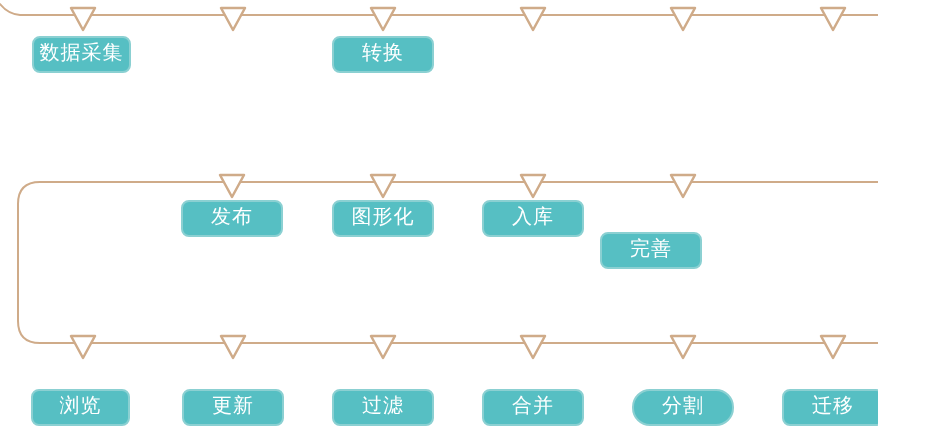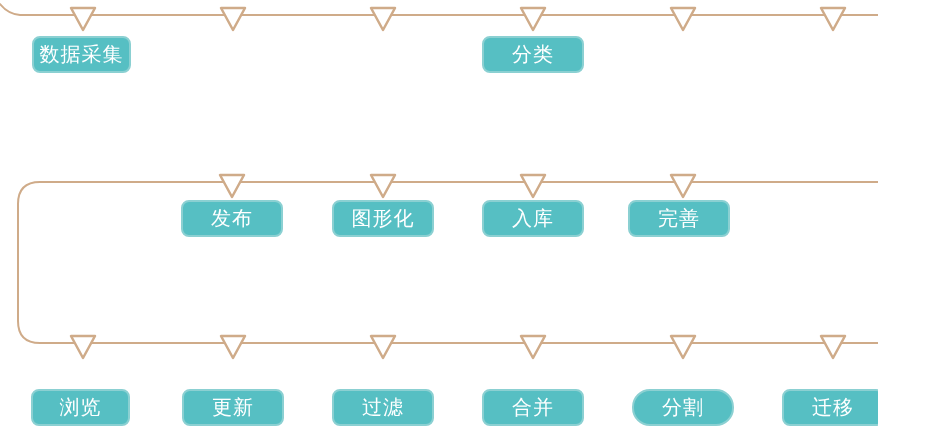--- a/index.html
+++ b/index.html
@@ -6,21 +6,21 @@
     margin: 0;
     padding: 0;
     background: var(--canvas-background, #ffffff);
   }
   #canvas {
     position: relative;
     width: 878px;
     height: 436px;
     overflow: hidden;
     background: var(--canvas-background, #ffffff);
-    font-family: Liberation Serif, serif;
+    font-family: Liberation Mono, monospace;
   }
   #connector-svg {
     position: absolute;
     left: 0; top: 0;
     width: 927px; height: 436px;
   }
   .snake {
     fill: none;
     stroke: var(--connector, #cfab89);
     stroke-width: 2;
@@ -73,26 +73,26 @@
 
     <path class="tri" d="M 71 336 L 95 336 L 83 358 Z"></path>
     <path class="tri" d="M 221 336 L 245 336 L 233 358 Z"></path>
     <path class="tri" d="M 371 336 L 395 336 L 383 358 Z"></path>
     <path class="tri" d="M 521 336 L 545 336 L 533 358 Z"></path>
     <path class="tri" d="M 671 336 L 695 336 L 683 358 Z"></path>
     <path class="tri" d="M 821 336 L 845 336 L 833 358 Z"></path>
   </svg>
 
   <div class="box r1" style="left:32px;width:99px;">数据采集</div>
-  <div class="box r1" style="left:482px;">分类</div>
+  <div class="box r1" style="left:332px;">转换</div>
 
   <div class="box r2" style="left:181px;">发布</div>
   <div class="box r2" style="left:482px;">入库</div>
   <div class="box r2" style="left:332px;">图形化</div>
-  <div class="box r2" style="left:628px;">完善</div>
+  <div class="box r2" style="left:600px;margin-top:32px;">完善</div>
 
   <div class="box r3" style="left:31px;width:99px;">浏览</div>
   <div class="box r3" style="left:182px;">更新</div>
   <div class="box r3" style="left:332px;">过滤</div>
   <div class="box r3" style="left:482px;">合并</div>
   <div class="box r3" style="left:632px;border-radius:18px;">分割</div>
   <div class="box r3" style="left:782px;">迁移</div>
 
 </div>
 

